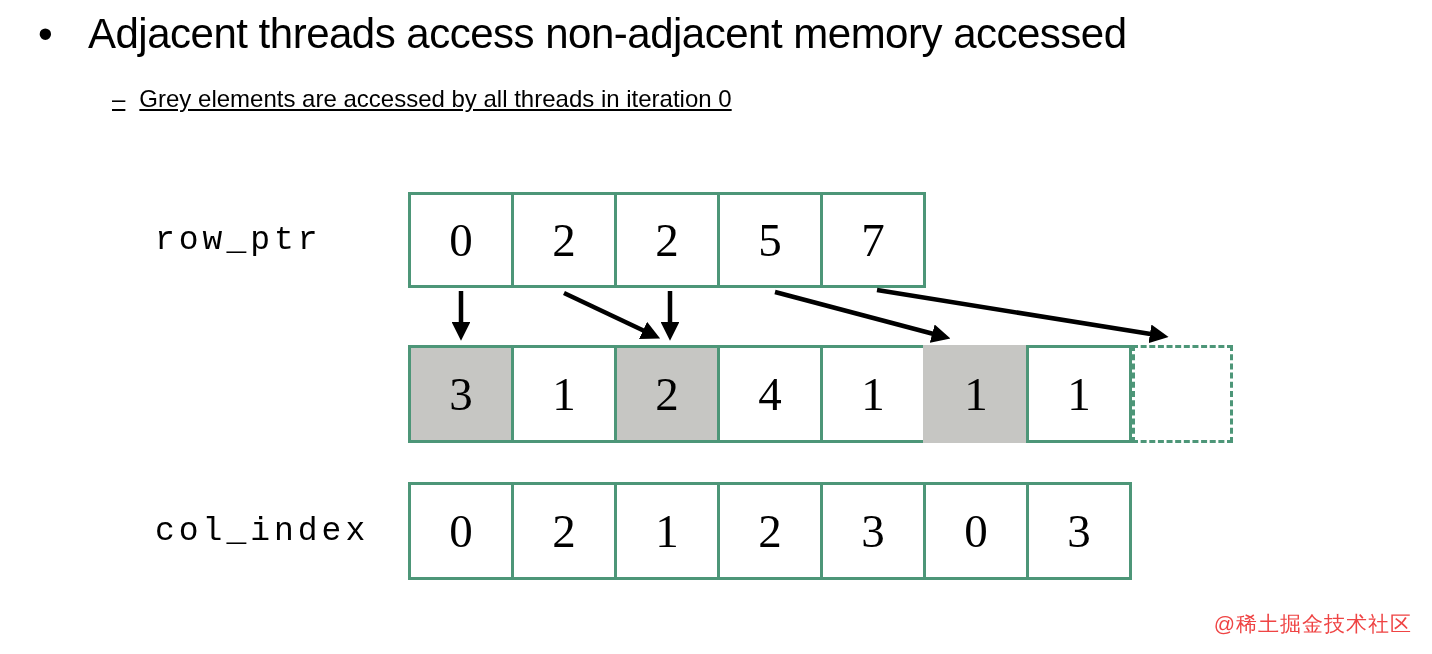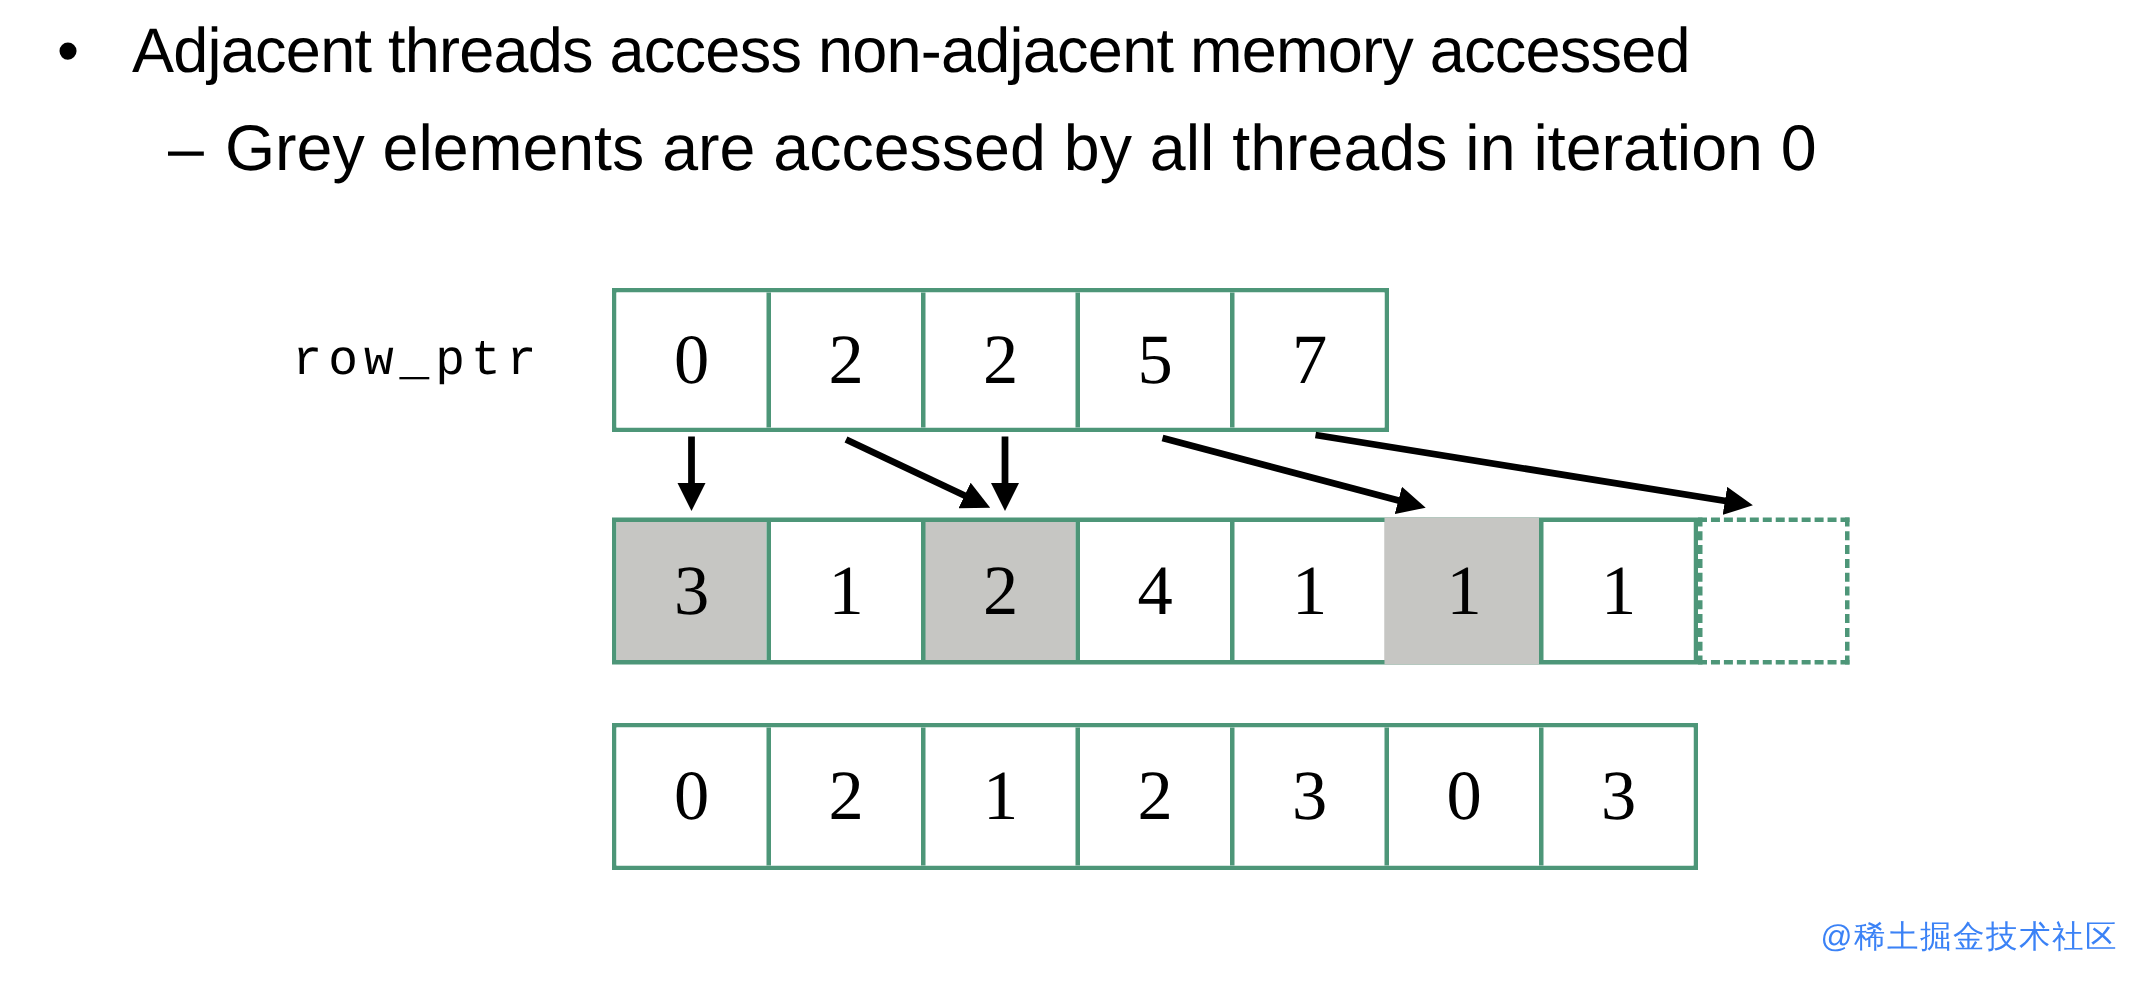--- a/index.html
+++ b/index.html
@@ -24,38 +24,39 @@
     position: absolute;
     left: 88px; top: 8px;
     font-size: 42px;
     line-height: 52px;
     letter-spacing: -0.5px;
     white-space: nowrap;
   }
   .subtitle {
     position: absolute;
     left: 112px; top: 78px;
-    font-size: 43px;
+    font-size: 24px;
     line-height: 42px;
     white-space: nowrap;
+    text-decoration: underline;
   }
   .subtitle .dash { margin-right: 14px; }
 
   
   .array-label {
     position: absolute;
     left: 155px;
     font-family: "Liberation Mono", "DejaVu Sans Mono", monospace;
     font-size: 33px;
     letter-spacing: 4px;
     display: flex;
     align-items: center;
     white-space: nowrap;
   }
-  .label-rowptr   { top: 192px; height: 96px; margin-left: 40px; }
+  .label-rowptr   { top: 192px; height: 96px; }
   .label-data     { top: 345px; height: 98px; }
   .label-colindex { top: 482px; height: 98px; }
 
   
   .array-box {
     position: absolute;
     display: flex;
     border: 3px solid #4d9678;
     background: #ffffff;
     box-sizing: content-box;
@@ -102,21 +103,21 @@
     left: 0; top: 0;
     width: 1432px; height: 654px;
     pointer-events: none;
   }
 
   
   .watermark {
     position: absolute;
     right: 20px; top: 610px;
     font-size: 21px;
-    color: #3b82f6;
+    color: #ef4444;
     letter-spacing: 1px;
     white-space: nowrap;
   }
 </style>
 </head>
 <body>
 
 <div class="slide">
 
   <span class="bullet-dot">•</span>
@@ -138,20 +139,21 @@
     <div class="cell grey">3</div>
     <div class="cell">1</div>
     <div class="cell grey">2</div>
     <div class="cell">4</div>
     <div class="cell">1</div>
     <div class="cell grey-cover">1</div>
     <div class="cell">1</div>
   </div>
   <div class="dashed-cell"></div>
 
+  <div class="array-label label-colindex">col_index</div>
   <div class="array-box box-colindex">
     <div class="cell">0</div>
     <div class="cell">2</div>
     <div class="cell">1</div>
     <div class="cell">2</div>
     <div class="cell">3</div>
     <div class="cell">0</div>
     <div class="cell">3</div>
   </div>
 

